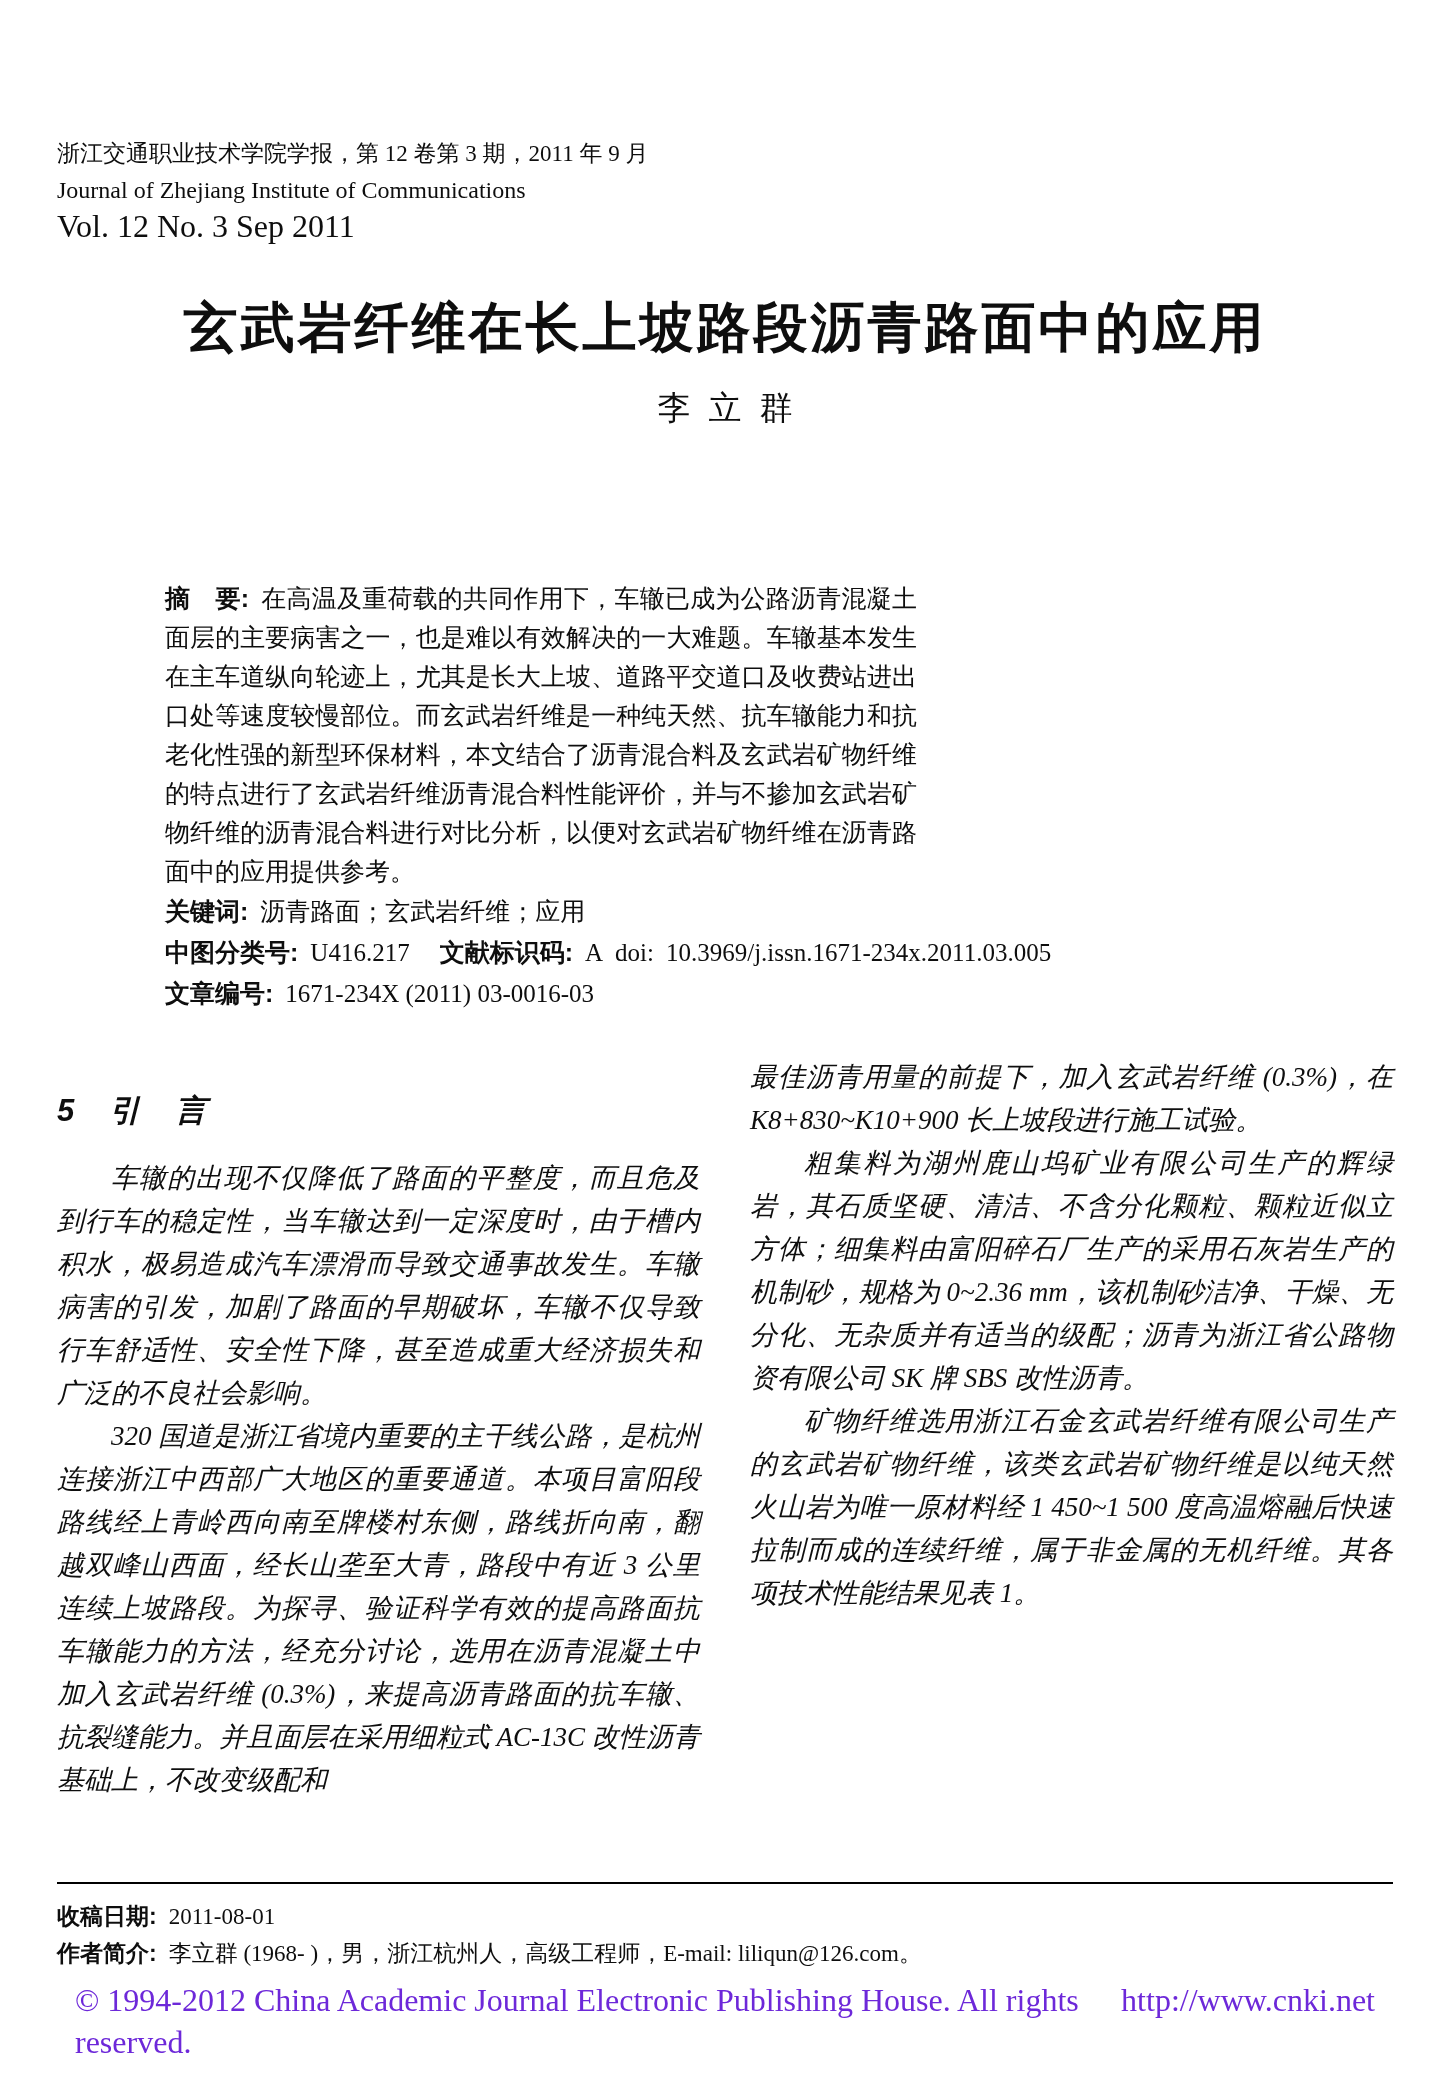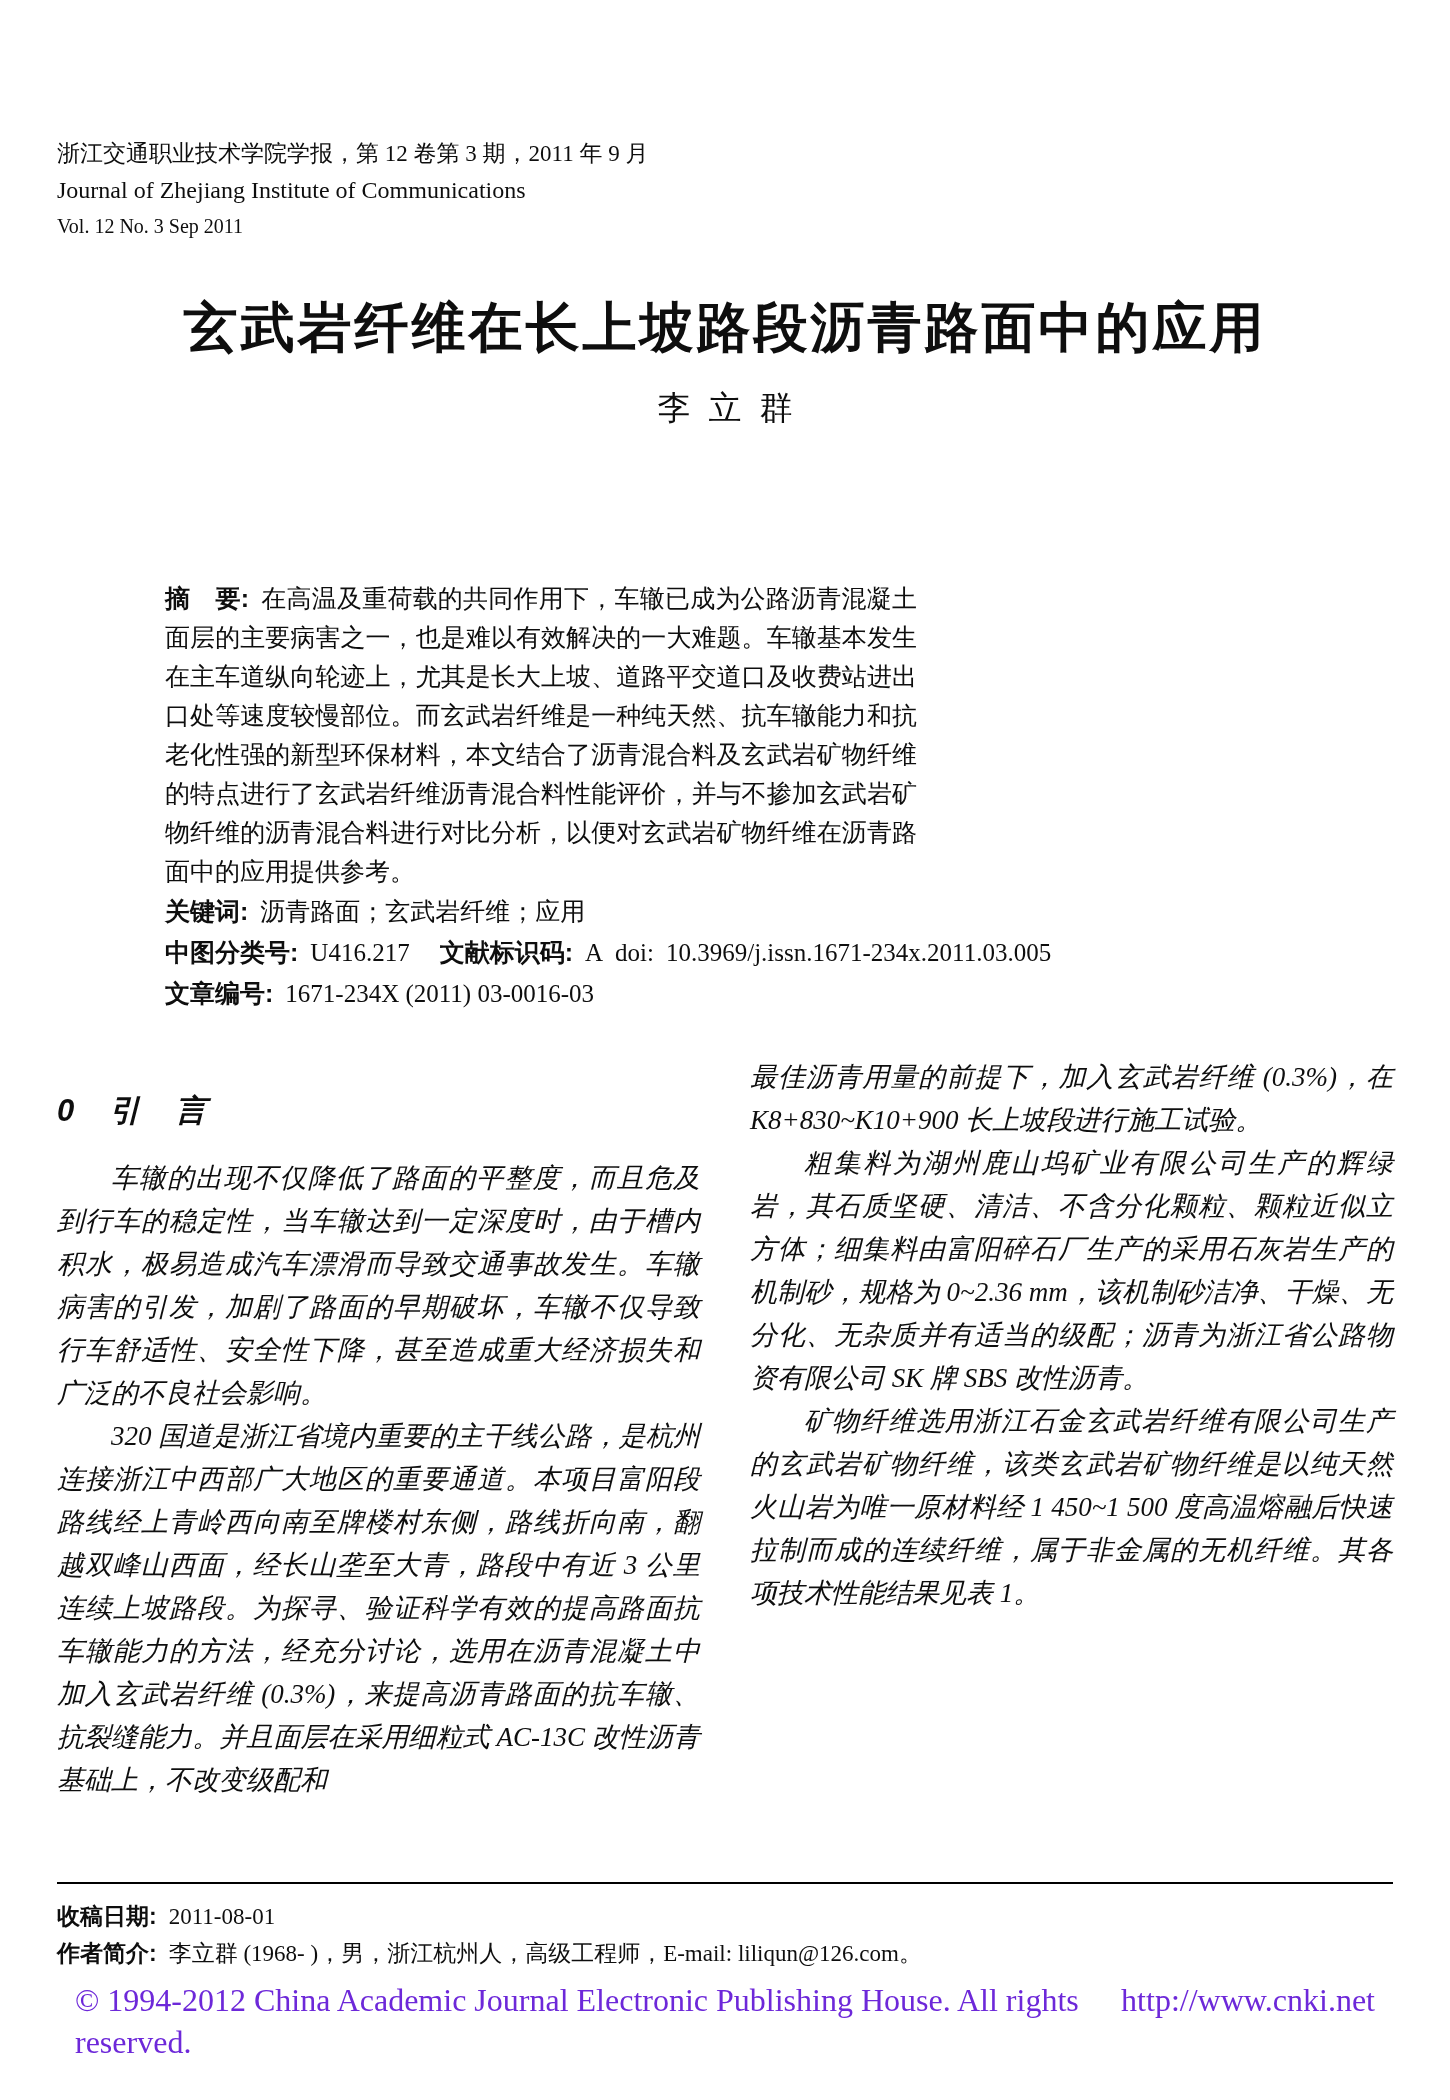--- a/index.html
+++ b/index.html
@@ -11,21 +11,21 @@
     color: #0e0e0e;
     overflow: hidden;
     font-family: "Liberation Serif", "DejaVu Serif", serif;
   }
   .inner { padding: 136px 57px 0 57px; }
 
   
   .jheader p { margin: 0; }
   .jh-cn { font-size: 23px; line-height: 36px; }
   .jh-en { font-size: 24px; line-height: 36px; }
-  .jh-vol { font-size: 20px; line-height: 36px; }
+  .jh-vol { font-size: 32px; line-height: 36px; }
 
   
   .title {
     margin: 52px 0 0 0;
     text-align: center;
     font-family: "Liberation Sans", "DejaVu Sans", sans-serif;
     font-weight: bold;
     font-size: 54px;
     line-height: 1.15;
     letter-spacing: 3px;
@@ -126,21 +126,21 @@
 
       <p class="meta"><span class="lbl">关键词:</span><span class="sgap"></span><span>沥青路面；玄武岩纤维；应用</span></p>
 
       <p class="meta"><span class="lbl">中图分类号:</span><span class="sgap"></span><span>U416.217</span><span class="gap"></span><span class="lbl">文献标识码:</span><span class="sgap"></span><span>A</span><span class="sgap"></span><span>doi:</span><span class="sgap"></span><span>10.3969/j.issn.1671-234x.2011.03.005</span></p>
 
       <p class="meta"><span class="lbl">文章编号:</span><span class="sgap"></span><span>1671-234X (2011) 03-0016-03</span></p>
     </div>
 
     <div class="columns">
       <div class="col col-left">
-        <h2 class="sec-heading">0　引　言</h2>
+        <h2 class="sec-heading">5　引　言</h2>
         <p class="bodytext">车辙的出现不仅降低了路面的平整度，而且危及到行车的稳定性，当车辙达到一定深度时，由于槽内积水，极易造成汽车漂滑而导致交通事故发生。车辙病害的引发，加剧了路面的早期破坏，车辙不仅导致行车舒适性、安全性下降，甚至造成重大经济损失和广泛的不良社会影响。</p>
         <p class="bodytext">320 国道是浙江省境内重要的主干线公路，是杭州连接浙江中西部广大地区的重要通道。本项目富阳段路线经上青岭西向南至牌楼村东侧，路线折向南，翻越双峰山西面，经长山垄至大青，路段中有近 3 公里连续上坡路段。为探寻、验证科学有效的提高路面抗车辙能力的方法，经充分讨论，选用在沥青混凝土中加入玄武岩纤维 (0.3%)，来提高沥青路面的抗车辙、抗裂缝能力。并且面层在采用细粒式 AC-13C 改性沥青基础上，不改变级配和</p>
       </div>
       <div class="col col-right">
         <p class="bodytext cont">最佳沥青用量的前提下，加入玄武岩纤维 (0.3%)，在 K8+830~K10+900 长上坡段进行施工试验。</p>
         <p class="bodytext">粗集料为湖州鹿山坞矿业有限公司生产的辉绿岩，其石质坚硬、清洁、不含分化颗粒、颗粒近似立方体；细集料由富阳碎石厂生产的采用石灰岩生产的机制砂，规格为 0~2.36 mm，该机制砂洁净、干燥、无分化、无杂质并有适当的级配；沥青为浙江省公路物资有限公司 SK 牌 SBS 改性沥青。</p>
         <p class="bodytext">矿物纤维选用浙江石金玄武岩纤维有限公司生产的玄武岩矿物纤维，该类玄武岩矿物纤维是以纯天然火山岩为唯一原材料经 1 450~1 500 度高温熔融后快速拉制而成的连续纤维，属于非金属的无机纤维。其各项技术性能结果见表 1。</p>
       </div>
     </div>
 

